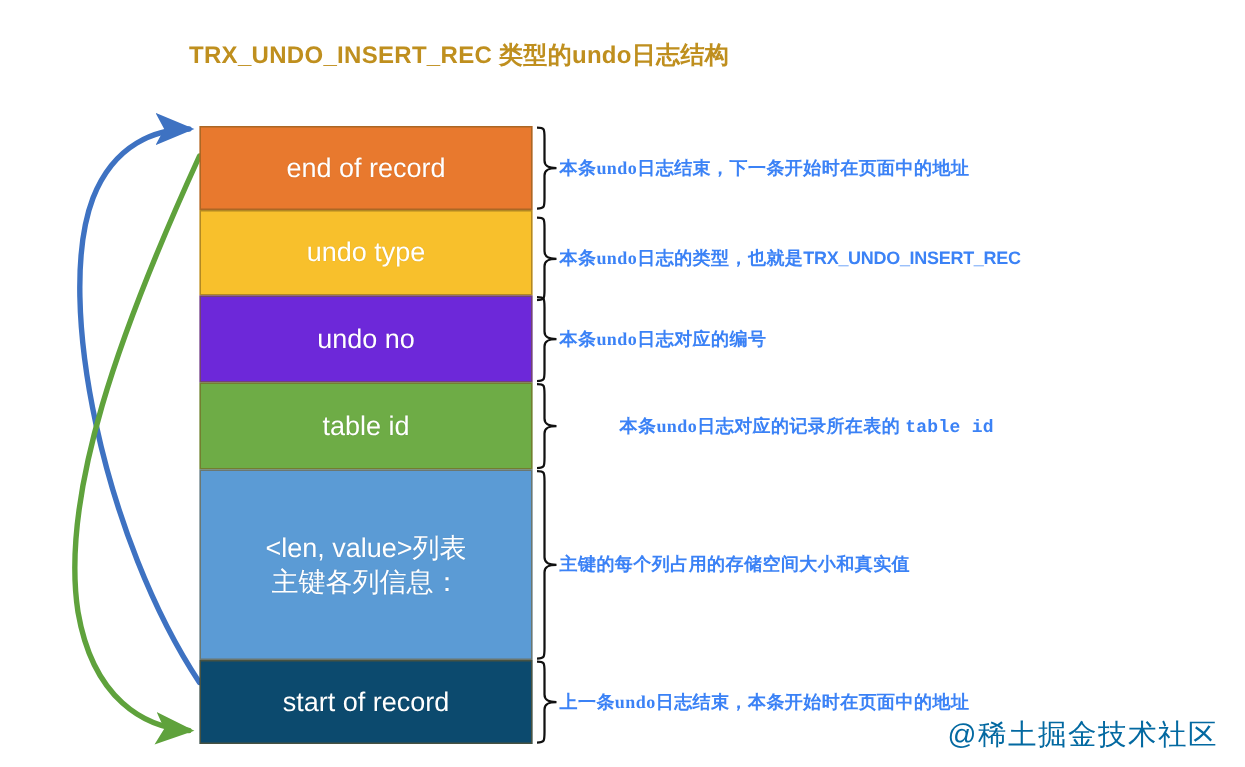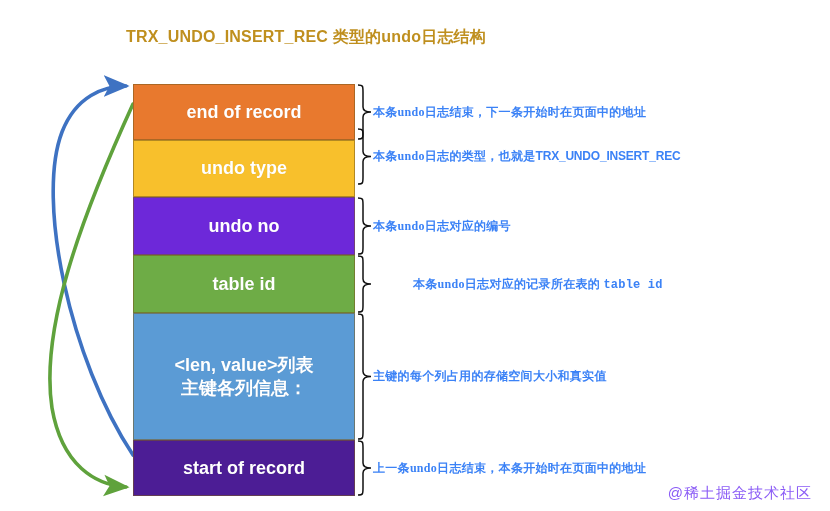--- a/index.html
+++ b/index.html
@@ -42,21 +42,20 @@
     width: 222px;
     box-sizing: border-box;
     border: 1px solid rgba(120,90,30,0.55);
     display: flex;
     align-items: center;
     justify-content: center;
     color: #ffffff;
     font-size: 18px;
     line-height: 1.25;
     text-shadow: 0 0 1px rgba(0,0,0,0.12);
-    font-weight: bold;
   }
   .blk .sub { display: block; }
 
   
   .annorow {
     position: absolute;
     left: 357px;
     display: flex;
     align-items: center;
   }
@@ -94,22 +93,22 @@
     width: 830px;
     height: 511px;
     pointer-events: none;
   }
 
   
   #watermark {
     position: absolute;
     right: 18px;
     bottom: 8px;
-    font-size: 15px;
-    color: #8b5cf6;
+    font-size: 19px;
+    color: #0369a1;
     font-family: "Liberation Sans", sans-serif;
     letter-spacing: 1px;
   }
 </style>
 </head>
 <body>
 
 <div id="page">
 
   <div id="title">TRX_UNDO_INSERT_REC 类型的undo日志结构</div>
@@ -145,35 +144,35 @@
 
     <div class="blk" style="top:171px;height:58px;background:#6EAC46;">
       <span>table id</span>
     </div>
 
     <div class="blk" style="top:229px;height:127px;background:#5B9BD5;flex-direction:column;">
       <span class="sub">&lt;len, value&gt;列表</span>
       <span class="sub">主键各列信息：</span>
     </div>
 
-    <div class="blk" style="top:356px;height:56px;background:#4c1d95;">
+    <div class="blk" style="top:356px;height:56px;background:#0c4a6e;">
       <span>start of record</span>
     </div>
   </div>
 
   <div class="annorow" style="top:84px;height:56px;">
     <div class="brace">
       <svg width="16" height="56" viewBox="0 0 16 56">
           <path d="M1,1 C6,1 6,2 6,8 L6,23 C6,27 9,28 14,28 C9,28 6,29 6,33 L6,48 C6,54 6,55 1,55" fill="none" stroke="#111" stroke-width="1.5"></path>
         </svg>
     </div>
     <div class="annotext"><span>本条undo日志结束，下一条开始时在页面中的地址</span></div>
   </div>
 
-  <div class="annorow" style="top:128px;height:57px;">
+  <div class="annorow" style="top:144px;height:57px;">
     <div class="brace">
       <svg width="16" height="57" viewBox="0 0 16 57">
           <path d="M1,1 C6,1 6,2 6,8 L6,23.5 C6,27.5 9,28.5 14,28.5 C9,28.5 6,29.5 6,33.5 L6,49 C6,55 6,56 1,56" fill="none" stroke="#111" stroke-width="1.5"></path>
         </svg>
     </div>
     <div class="annotext"><span>本条undo日志的类型，也就是</span><span class="code-bold">TRX_UNDO_INSERT_REC</span></div>
   </div>
 
   <div class="annorow" style="top:197px;height:58px;">
     <div class="brace">

